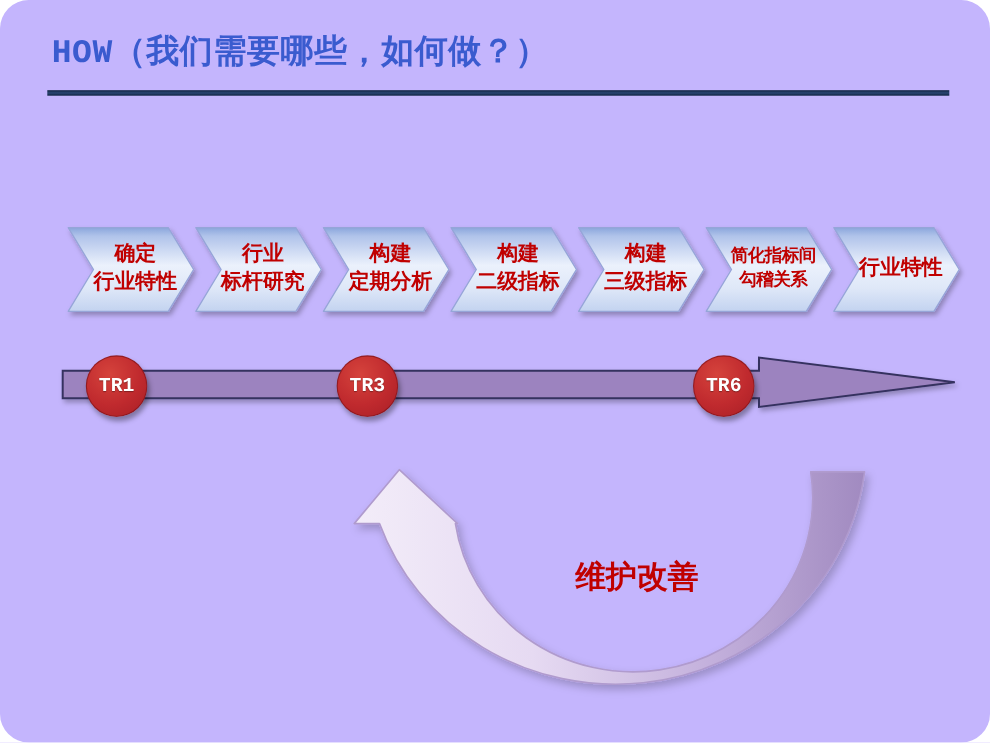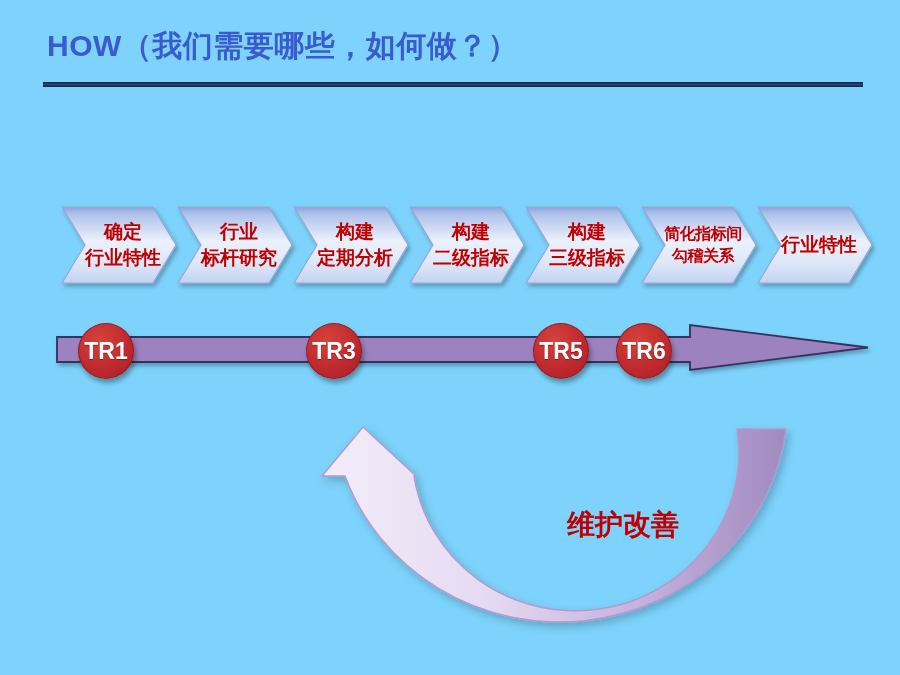--- a/index.html
+++ b/index.html
@@ -1,21 +1,22 @@
 <!DOCTYPE html>
 <html><head>
 <meta charset="utf-8">
 <style>
   html,body{margin:0;padding:0;background:#ffffff;}
   .slide{
     position:relative;
     width:900px;height:675px;
-    background:#7dd3fc;
+    background:#c4b5fd;
     overflow:hidden;
-    font-family:Liberation Sans, sans-serif;
+    font-family:Liberation Mono, monospace;
+    border-radius:26px;
   }
   .title{
     position:absolute;left:47px;top:26px;
     font-size:30px;font-weight:800;
     color:#3A5BCF;
     letter-spacing:0.5px;
     white-space:nowrap;
   }
   .rule{
     position:absolute;left:43px;top:82px;
@@ -34,27 +35,27 @@
   }
   .step-label span{display:block;white-space:nowrap;}
   .step-label.small{font-size:16px;letter-spacing:-0.5px;}
   .tr-node{
     position:absolute;top:323px;width:54px;height:54px;
     border-radius:50%;
     background:radial-gradient(circle at 38% 30%, #d5433c 0%, #c02a2e 55%, #a81e26 100%);
     border:1px solid rgba(125,18,24,0.65);
     box-shadow:2px 4px 5px rgba(0,0,0,0.35);
     display:flex;align-items:center;justify-content:center;
-    color:#ffffff;font-weight:800;font-size:23px;
+    color:#ffffff;font-weight:800;font-size:18px;
     text-shadow:0 1px 1px rgba(0,0,0,0.35);
     z-index:5;
   }
   .loop-label{
     position:absolute;left:479px;top:506px;width:200px;
-    text-align:right;
+    text-align:center;
     font-size:28px;font-weight:800;color:#C00000;
     z-index:4;
   }
 </style>
 </head>
 <body>
 
 <div class="slide">
 
   <div class="title">HOW（我们需要哪些，如何做？）</div>
@@ -126,22 +127,19 @@
     <span>行业特性</span>
     <span></span>
   </div>
 
   <div class="tr-node" style="left:78px">
     <span>TR1</span>
   </div>
   <div class="tr-node" style="left:306px">
     <span>TR3</span>
   </div>
-  <div class="tr-node" style="left:533px">
-    <span>TR5</span>
-  </div>
-  <div class="tr-node" style="left:616px">
+  <div class="tr-node" style="left:630px">
     <span>TR6</span>
   </div>
 
   <div class="loop-label">维护改善</div>
 
 </div>
 
 </body></html>

